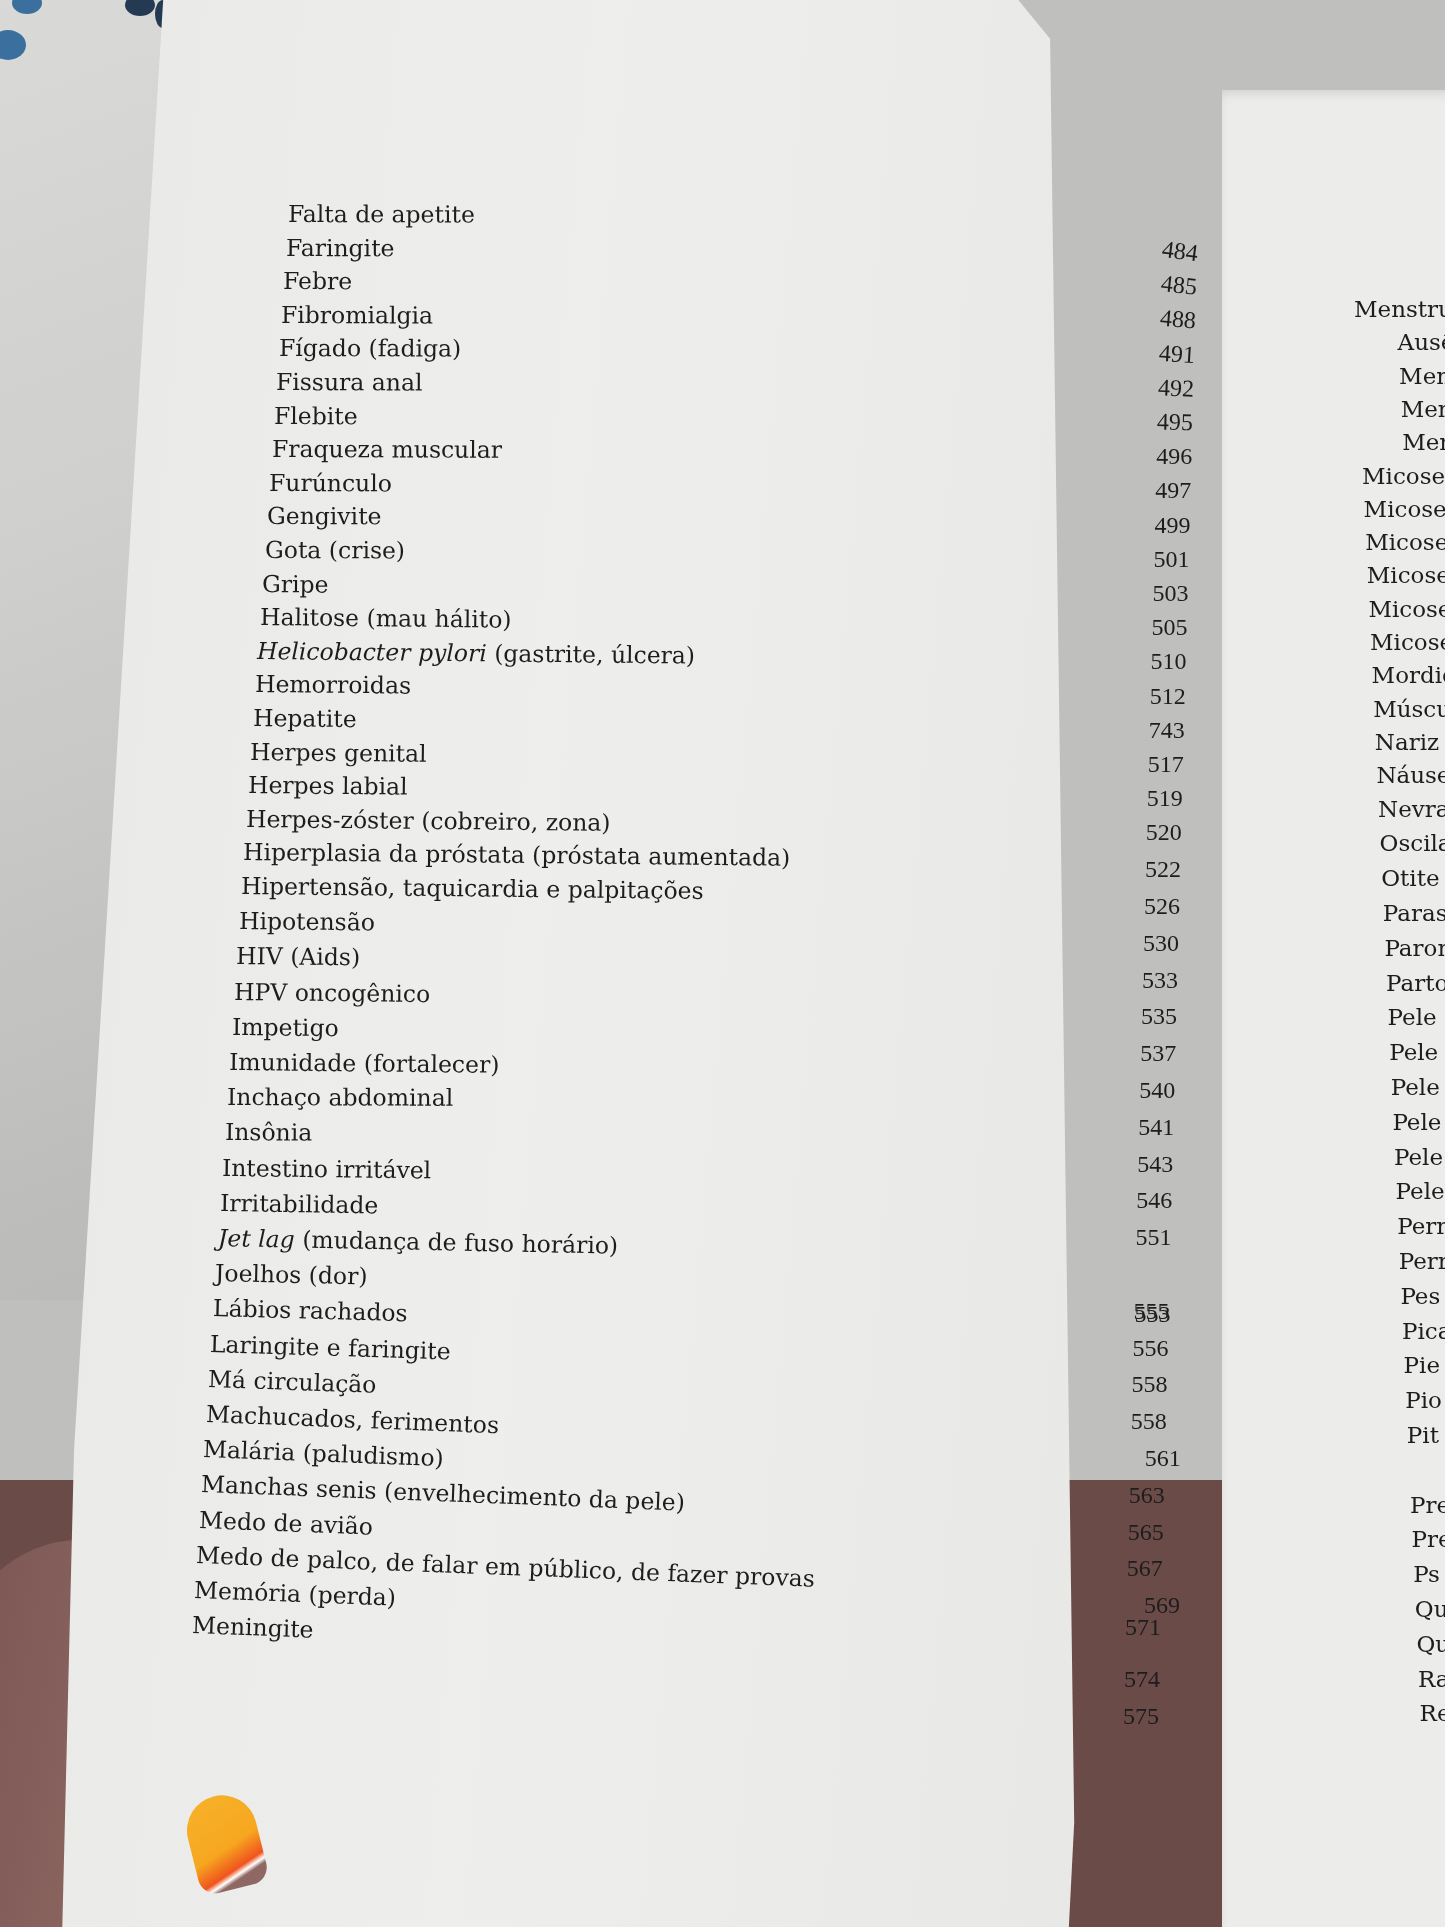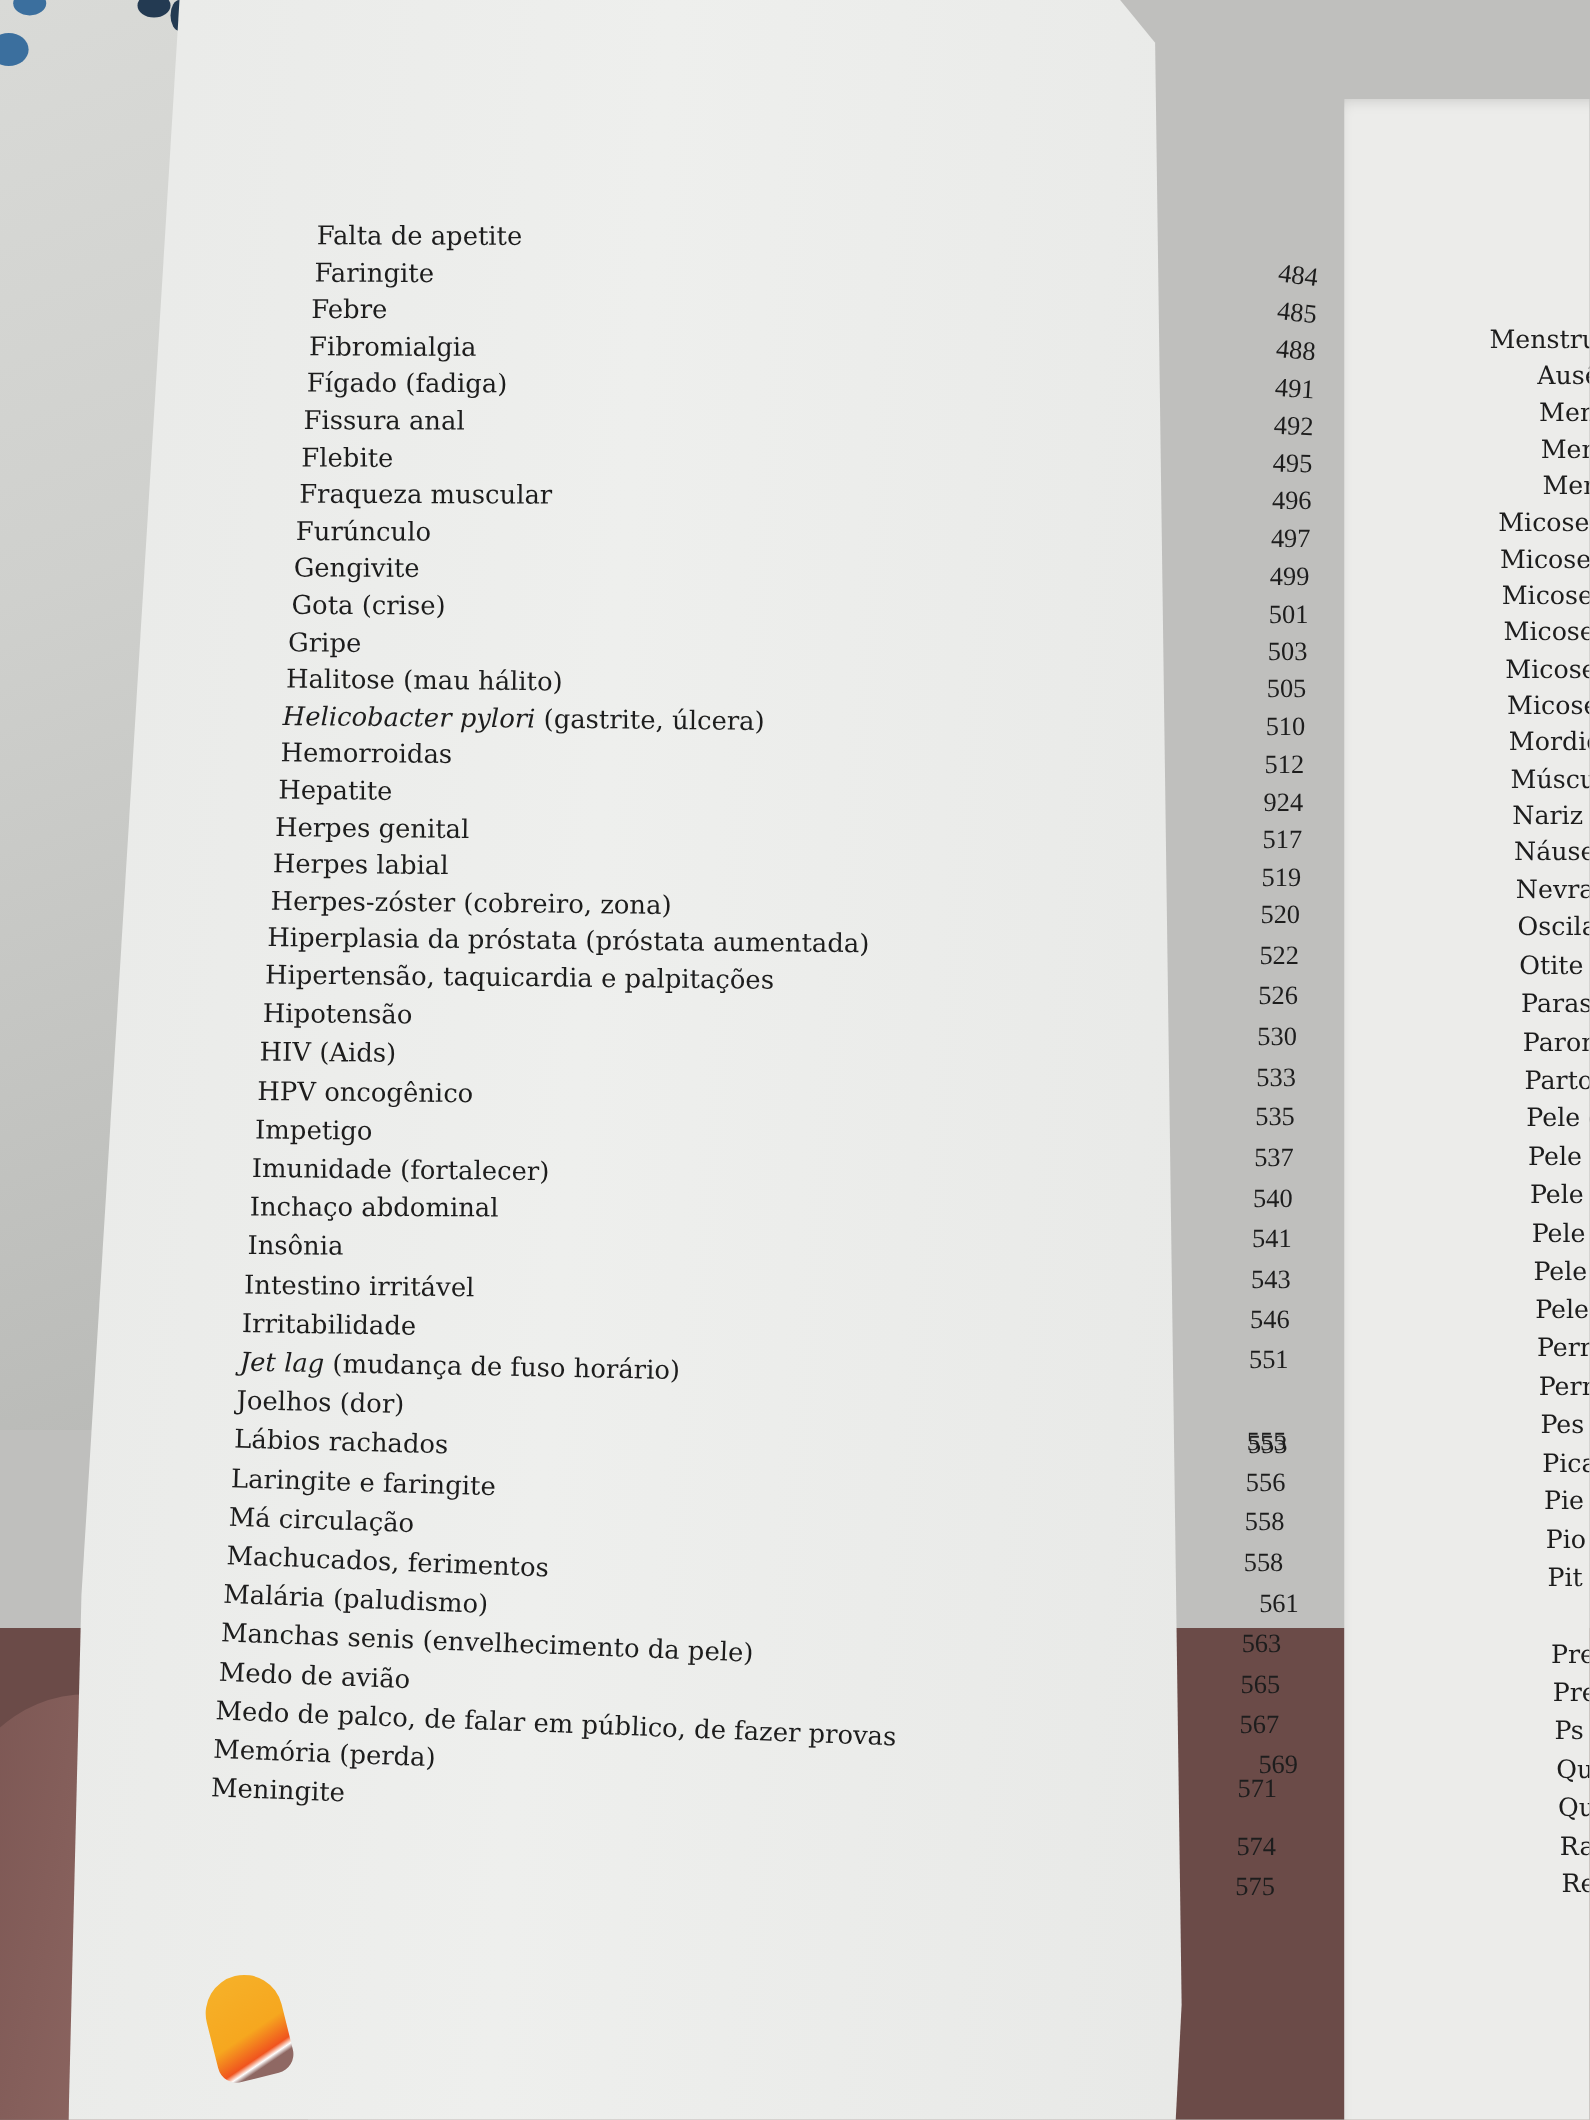--- a/index.html
+++ b/index.html
@@ -118,21 +118,21 @@
     <div class="num" style="left: 1158.2px; top: 374.8px; transform: rotate(2.4deg);">492</div>
     <div class="num" style="left: 1157.25px; top: 409px; transform: rotate(1.2deg);">495</div>
     <div class="num" style="left: 1156.3px; top: 443.2px;">496</div>
     <div class="num" style="left: 1155.35px; top: 477.4px;">497</div>
     <div class="num" style="left: 1154.4px; top: 511.6px;">499</div>
     <div class="num" style="left: 1153.45px; top: 545.8px;">501</div>
     <div class="num" style="left: 1152.5px; top: 580px;">503</div>
     <div class="num" style="left: 1151.55px; top: 614.2px;">505</div>
     <div class="num" style="left: 1150.6px; top: 648.4px;">510</div>
     <div class="num" style="left: 1149.65px; top: 682.6px;">512</div>
-    <div class="num" style="left: 1148.7px; top: 716.8px;">924</div>
+    <div class="num" style="left: 1148.7px; top: 716.8px;">743</div>
     <div class="num" style="left: 1147.75px; top: 751px;">517</div>
     <div class="num" style="left: 1146.8px; top: 785.2px;">519</div>
     <div class="num" style="left: 1145.85px; top: 819.4px;">520</div>
     <div class="num" style="left: 1144.9px; top: 856.2px;">522</div>
     <div class="num" style="left: 1143.95px; top: 893px;">526</div>
     <div class="num" style="left: 1143px; top: 929.8px;">530</div>
     <div class="num" style="left: 1142.05px; top: 966.6px;">533</div>
     <div class="num" style="left: 1141.1px; top: 1003.4px;">535</div>
     <div class="num" style="left: 1140.15px; top: 1040.2px;">537</div>
     <div class="num" style="left: 1139.2px; top: 1077px;">540</div>

